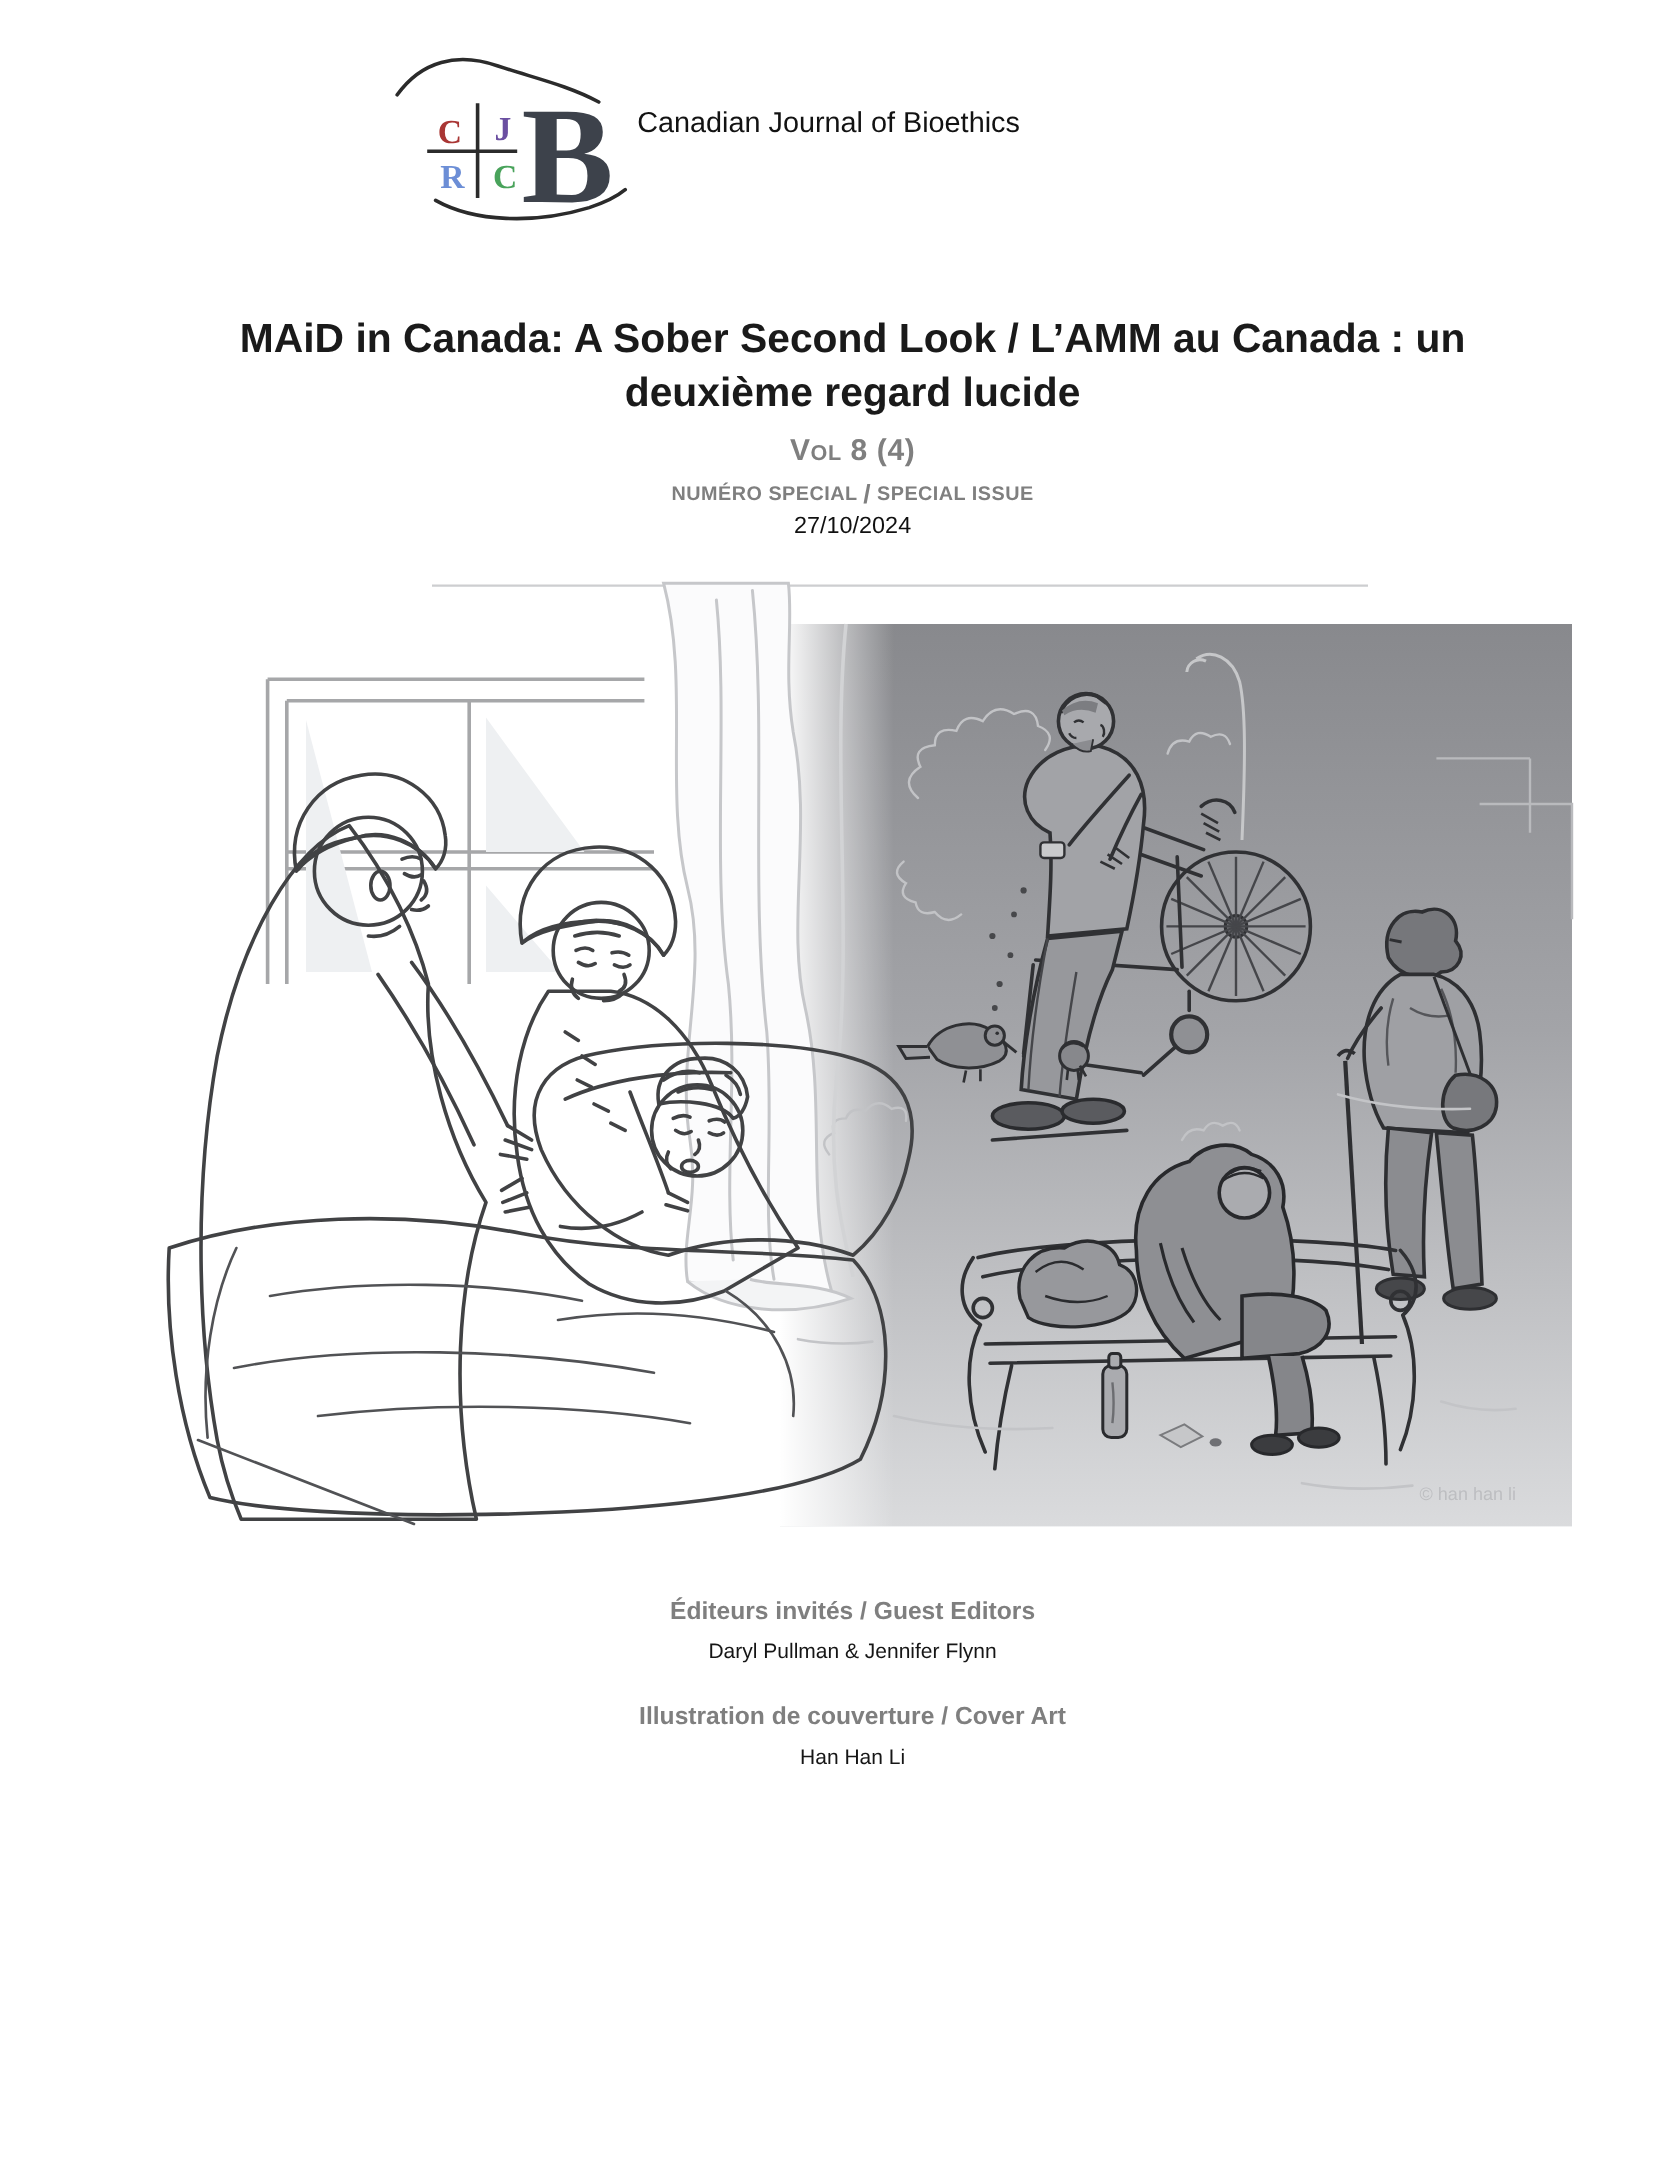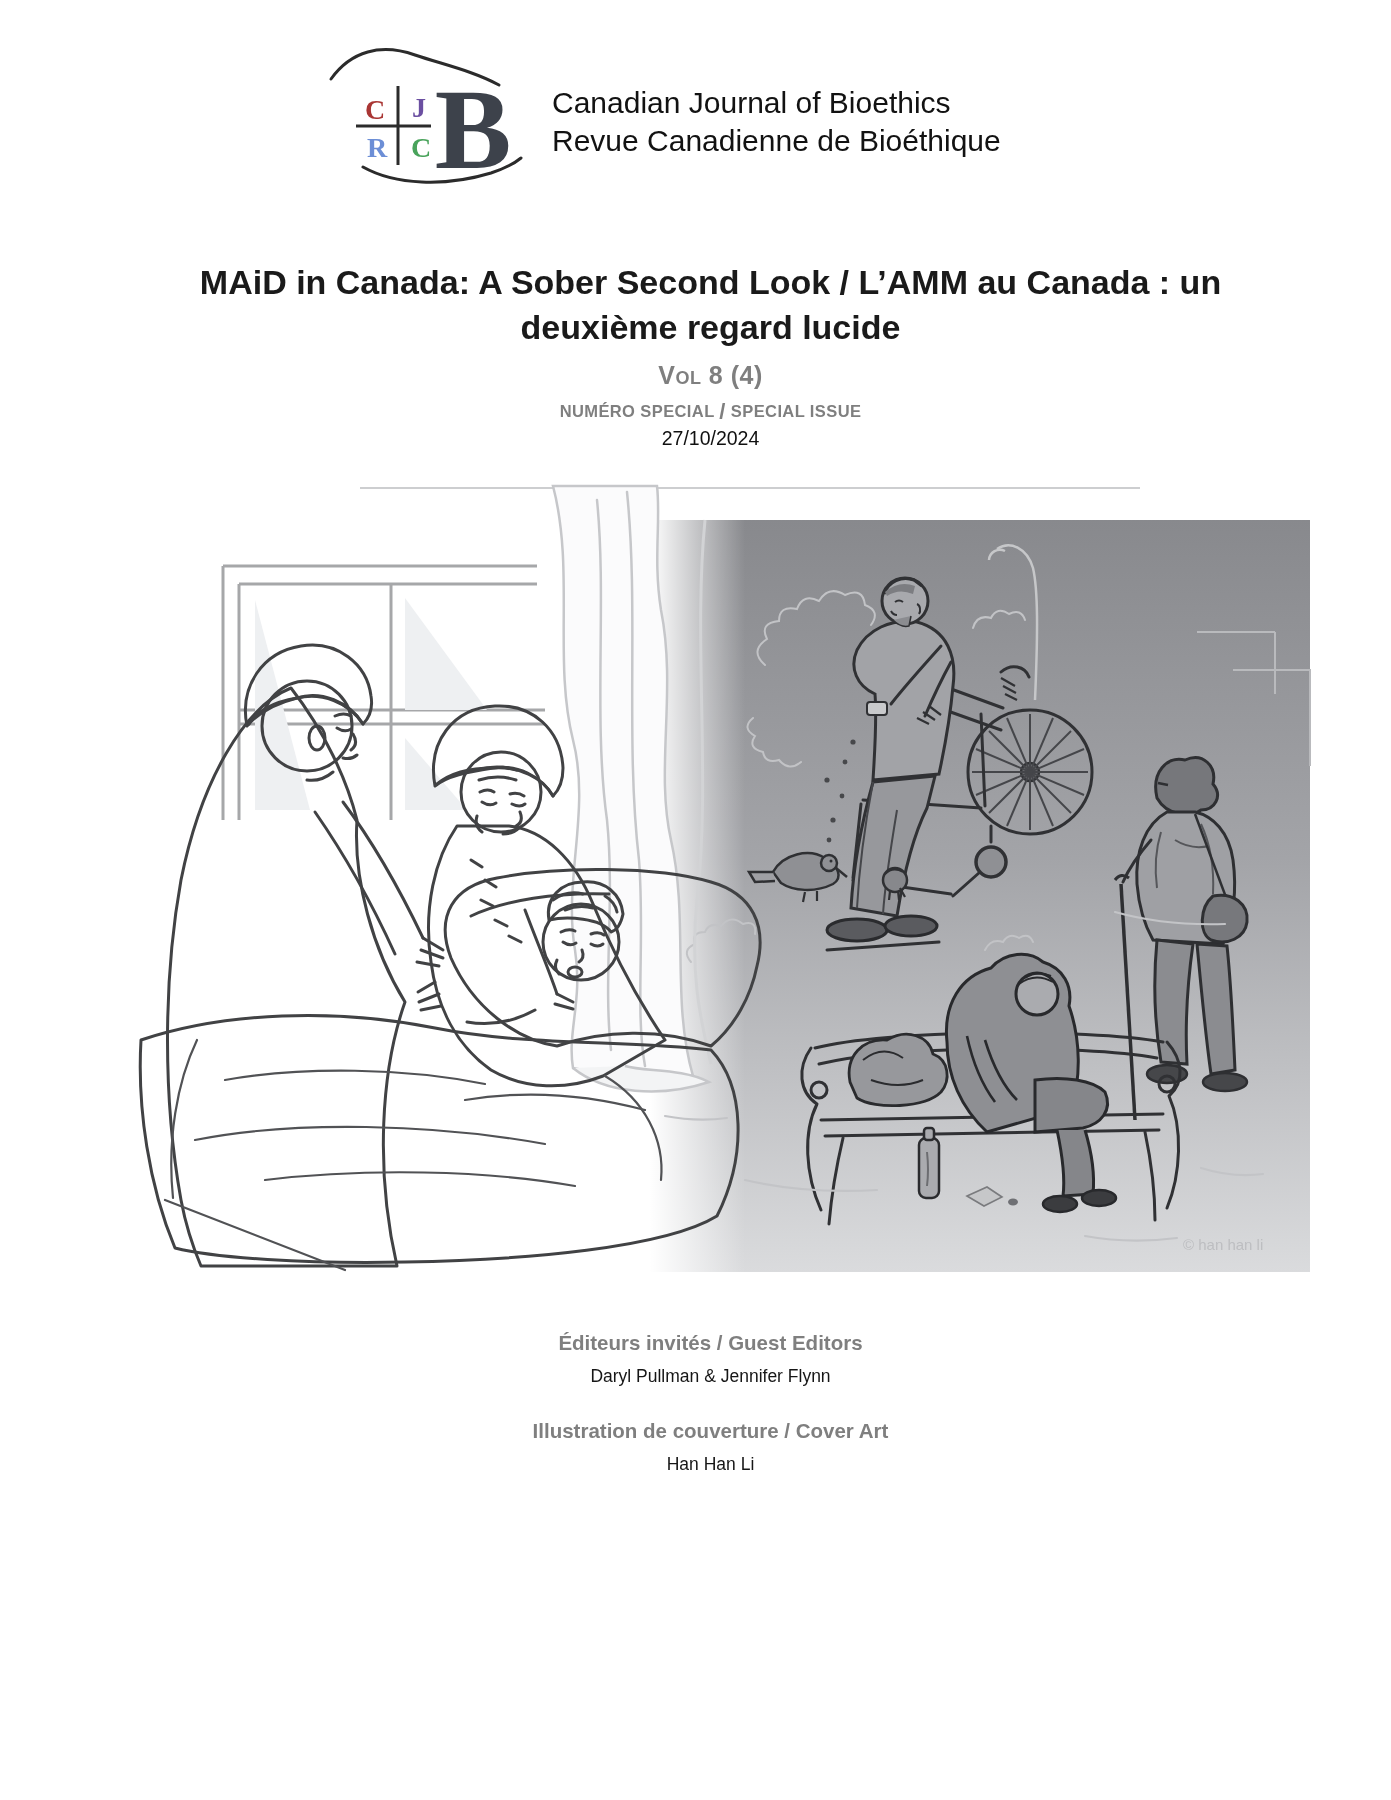--- a/index.html
+++ b/index.html
@@ -3,21 +3,21 @@
 <meta charset="utf-8">
 <style>
   html,body{margin:0;padding:0;background:#ffffff;}
   .page{position:relative;width:1391px;height:1800px;background:#ffffff;overflow:hidden;
         font-family:"Liberation Sans",sans-serif;color:#141414;}
 
   
   .logo-svg{position:absolute;left:323px;top:33px;width:212px;height:152px;}
   .logo-letter{font-family:"Liberation Serif",serif;font-weight:bold;font-size:28px;}
   .logo-bigB{font-family:"Liberation Serif",serif;font-weight:bold;font-size:115px;fill:#3d424b;}
-  .logo-text{position:absolute;left:552px;top:84px;font-size:30px;line-height:38px;color:#121212;}
+  .logo-text{position:absolute;left:531px;top:84px;font-size:24px;line-height:38px;color:#121212;}
 
   
   .centered{position:absolute;left:15px;width:1391px;text-align:center;}
   .issue-title{top:260px;font-size:34px;line-height:45px;font-weight:bold;color:#1a1a1a;}
   .issue-title span{display:block;}
   .issue-vol{top:361px;font-size:25px;font-weight:600;color:#7f7f7f;font-variant:small-caps;letter-spacing:.5px;}
   .issue-special{top:399px;font-size:16.5px;font-weight:bold;color:#7f7f7f;letter-spacing:.4px;}
   .issue-special .slash{font-size:22px;vertical-align:-2px;font-weight:bold;}
   .issue-date{top:427px;font-size:19.5px;color:#101010;}
 
@@ -46,21 +46,20 @@
     <line x1="75" y1="53" x2="75" y2="132" stroke="#2b2b2b" stroke-width="3"></line>
     <line x1="33" y1="93" x2="108" y2="93" stroke="#2b2b2b" stroke-width="3"></line>
     <text x="52" y="86" text-anchor="middle" class="logo-letter" fill="#a93634">C</text>
     <text x="96" y="84" text-anchor="middle" class="logo-letter" fill="#6b4fa1">J</text>
     <text x="54" y="124" text-anchor="middle" class="logo-letter" fill="#6c8ed6">R</text>
     <text x="98" y="124" text-anchor="middle" class="logo-letter" fill="#49a35b">C</text>
     <text x="150" y="135" text-anchor="middle" class="logo-bigB">B</text>
   </svg>
   <div class="logo-text">
     <div>Canadian Journal of Bioethics</div>
-    <div>Revue Canadienne de Bioéthique</div>
   </div>
 
   <div class="centered issue-title">
     <span>MAiD in Canada: A Sober Second Look / L’AMM au Canada : un</span>
     <span>deuxième regard lucide</span>
   </div>
   <div class="centered issue-vol">Vol 8 (4)</div>
   <div class="centered issue-special">
     <span>NUMÉRO SPECIAL</span>
     <span class="slash">/</span>

